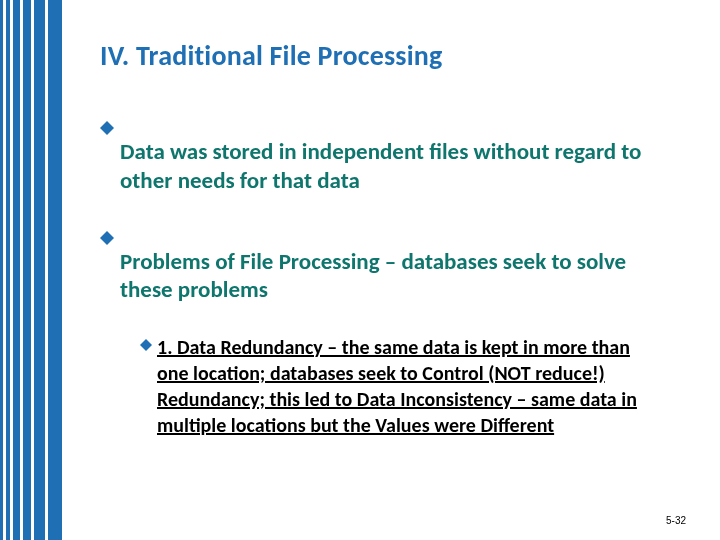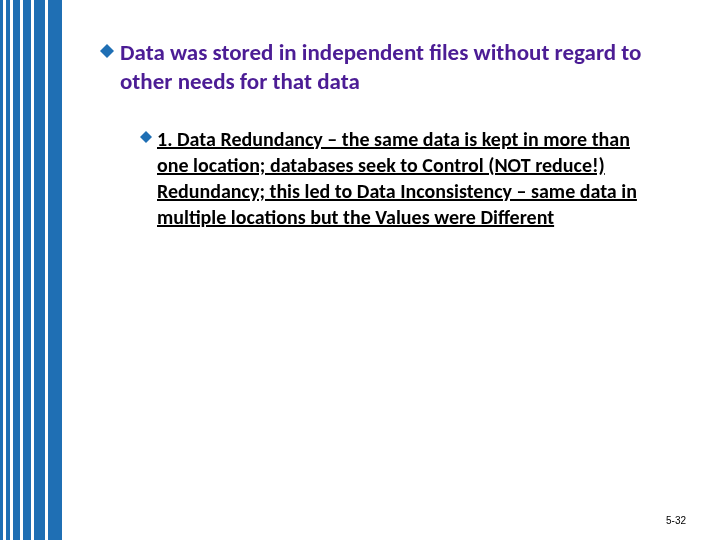--- a/index.html
+++ b/index.html
@@ -45,22 +45,23 @@
   .diamond {
     flex: 0 0 auto;
     width: 14px; height: 14px;
     color: #1f6fb4;
     margin-top: 6px;
     margin-right: 6px;
   }
   .bullet-text {
     font-size: 23px;
     font-weight: 700;
-    color: #4c1d95;
+    color: #0f766e;
     line-height: 1.25;
+    margin-top: 22px;
   }
   .sub-row {
     display: flex;
     align-items: flex-start;
     margin-left: 40px;
     margin-top: 10px;
   }
   .sub-diamond {
     flex: 0 0 auto;
     width: 12px; height: 12px;
@@ -97,28 +98,35 @@
   <div class="bar" style="width:7px"></div>
   <div class="gap" style="width:3px"></div>
   <div class="bar" style="width:9px"></div>
   <div class="gap" style="width:3px"></div>
   <div class="bar" style="width:12px"></div>
   <div class="gap" style="width:3px"></div>
   <div class="bar" style="width:15px"></div>
 </div>
 
 <div class="content">
+  <h1 class="title">IV. Traditional File Processing</h1>
 
   <div class="bullet-row">
     <svg class="diamond" viewBox="0 0 10 10">
       <path d="M5 0 L10 5 L5 10 L0 5 Z" fill="currentColor"></path>
     </svg>
     <div class="bullet-text">Data was stored in independent files without regard to other needs for that data</div>
   </div>
 
+  <div class="bullet-row">
+    <svg class="diamond" viewBox="0 0 10 10">
+      <path d="M5 0 L10 5 L5 10 L0 5 Z" fill="currentColor"></path>
+    </svg>
+    <div class="bullet-text">Problems of File Processing – databases seek to solve these problems</div>
+  </div>
 
   <div class="sub-row">
     <svg class="sub-diamond" viewBox="0 0 10 10">
       <path d="M5 0 L10 5 L5 10 L0 5 Z" fill="currentColor"></path>
     </svg>
     <div class="sub-text">1. Data Redundancy – the same data is kept in more than one location; databases seek to Control (NOT reduce!) Redundancy; this led to Data Inconsistency – same data in multiple locations but the Values were Different</div>
   </div>
 </div>
 
 <div class="pagenum">5-32</div>

